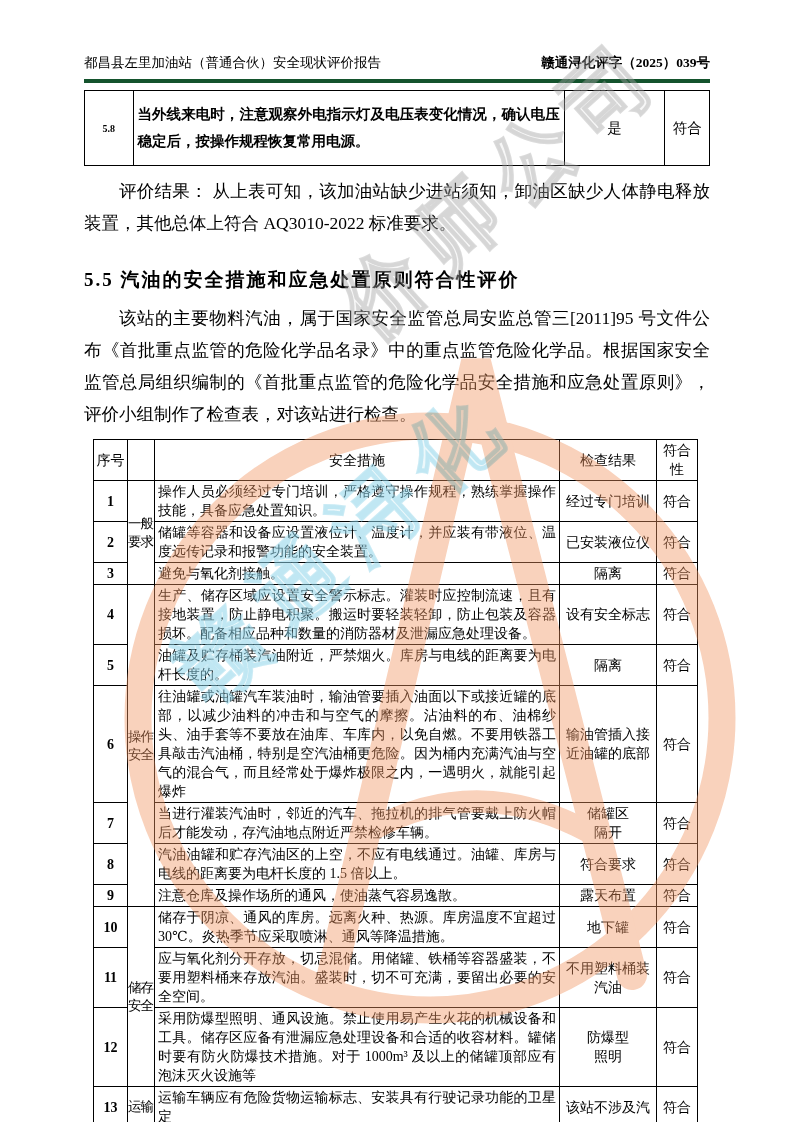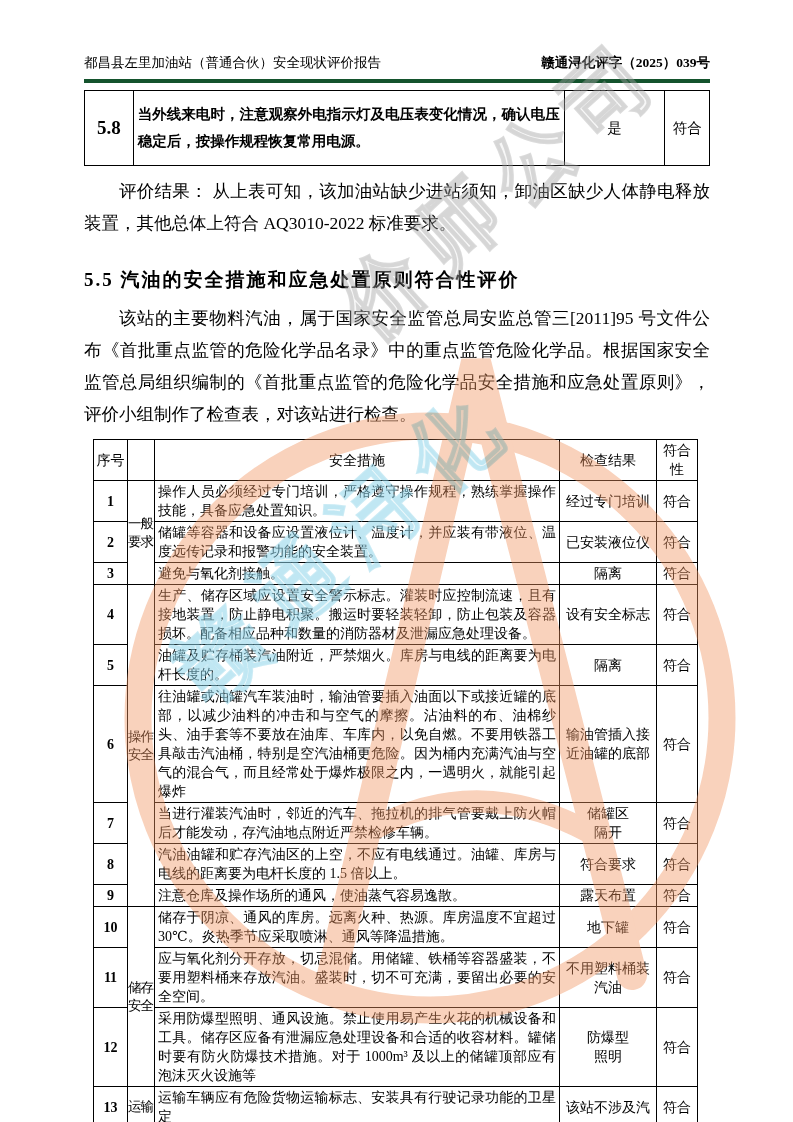--- a/index.html
+++ b/index.html
@@ -12,21 +12,21 @@
 
   
   .doc-header{display:flex;justify-content:space-between;align-items:flex-end;
     font-size:13.5px;padding-bottom:7px;border-bottom:4px solid #14532d;}
   .doc-header .right{font-weight:bold;}
 
   
   table{border-collapse:collapse;}
   .top-table{width:100%;margin-top:7px;font-size:14.5px;}
   .top-table td{border:1.6px solid #000;vertical-align:middle;}
-  .top-table .no{width:46px;text-align:center;font-weight:bold;font-size:19px;}
+  .top-table .no{width:46px;text-align:center;font-weight:bold;font-size:10px;}
   .top-table .measure{width:428px;text-align:justify;line-height:27px;padding:10px 4px;font-weight:bold;}
   .top-table .result{width:99px;text-align:center;}
   .top-table .conf{width:42px;text-align:center;}
 
   
   .para{font-size:17.5px;line-height:32px;text-align:justify;text-indent:2em;margin:9px 0;}
   .section-heading{font-size:19px;font-weight:bold;letter-spacing:2px;margin:28px 0 4px;}
   .caption{font-size:17px;font-weight:bold;text-align:center;margin:6px 0 3px;}
 
   

